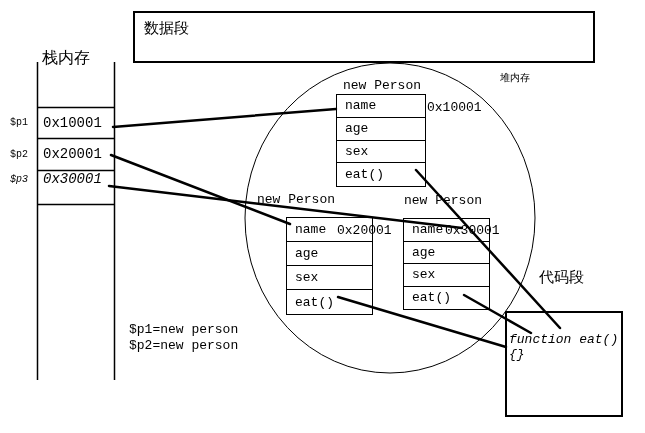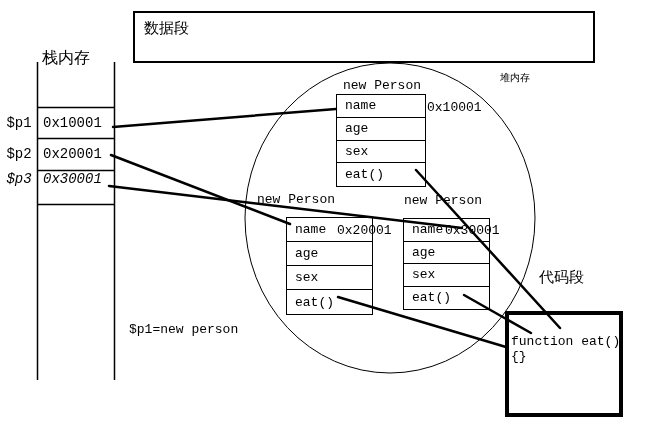--- a/index.html
+++ b/index.html
@@ -22,21 +22,21 @@
   
   .data-seg {
     left: 133px; top: 11px; width: 462px; height: 52px;
     border: 2px solid #000; background: #fff; z-index: 2;
     font-size: 15px; padding: 6px 0 0 9px;
   }
 
   
   .stack-title { left: 42px; top: 48px; font-size: 16px; z-index: 2; }
   .stack-row { left: 0; width: 114px; display: flex; align-items: center; z-index: 2; }
-  .stack-row .var { width: 38px; text-align: center; font-size: 14px; }
+  .stack-row .var { width: 38px; text-align: center; font-size: 10px; }
   .stack-row .val { padding-left: 5px; font-size: 14px; }
   .sr1 { top: 107px; height: 31px; }
   .sr2 { top: 138px; height: 32px; }
   .sr3 { top: 162px; height: 34px; font-style: italic; }
 
   
   .notes { left: 129px; top: 322px; font-size: 13px; line-height: 16px; z-index: 2; }
 
   
   .heap-label { left: 500px; top: 71px; font-size: 10px; z-index: 2; }
@@ -64,24 +64,25 @@
   .t2-label { left: 257px; top: 192px; }
   .t3-label { left: 404px; top: 193px; }
   .addr { font-size: 13px; z-index: 2; white-space: nowrap; }
   .addr1 { left: 427px; top: 100px; }
   .addr2 { left: 337px; top: 223px; }
   .addr3 { left: 445px; top: 223px; }
 
   
   .code-box {
     left: 505px; top: 311px; width: 118px; height: 106px;
-    border: 4px solid #000000; background: #fff; z-index: 2;
+    border: 2px solid #000000; background: #fff; z-index: 2;
     font-size: 13px; line-height: 15px;
     padding: 19px 0 0 2px;
     white-space: nowrap;
+    font-style: italic;
   }
 </style>
 </head>
 <body>
 
 <div class="canvas">
 
   <svg id="underlay" class="layer" width="645" height="433" viewBox="0 0 645 433">
     <ellipse cx="390" cy="218" rx="145" ry="155" fill="none" stroke="#000" stroke-width="1"></ellipse>
     <g stroke="#000" stroke-width="1.5">
@@ -108,20 +109,21 @@
     <span class="var">$p2</span>
     <span class="val">0x20001</span>
   </div>
   <div class="abs stack-row sr3">
     <span class="var">$p3</span>
     <span class="val">0x30001</span>
   </div>
 
   <div class="abs notes">
     <div>$p1=new person</div>
+    <div>$p2=new person</div>
   </div>
 
   <div class="abs heap-label cjk">堆内存</div>
   <div class="abs code-label cjk">代码段</div>
 
   <div class="abs obj-label t1-label">new Person</div>
   <div class="abs obj-table t1">
     <div class="cell">name</div>
     <div class="cell">age</div>
     <div class="cell">sex</div>

